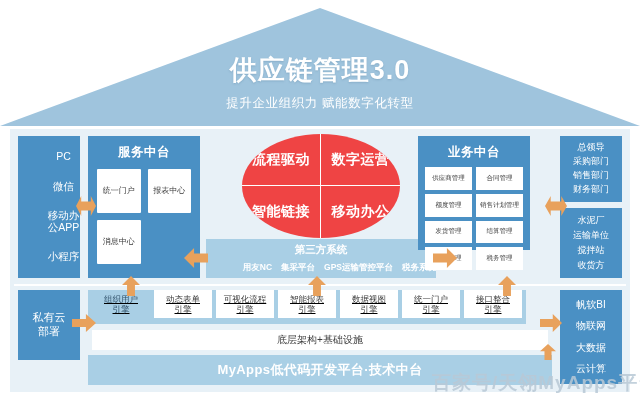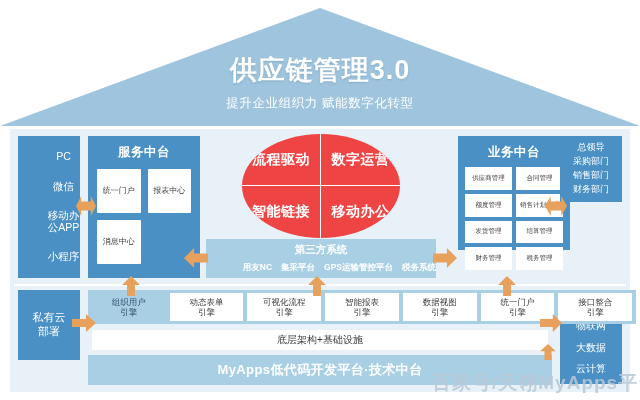--- a/index.html
+++ b/index.html
@@ -52,21 +52,21 @@
   .grid2{
     display:grid;grid-template-columns:1fr 1fr;grid-template-rows:1fr 1fr;
     gap:7px;padding:8px 9px 9px 9px;box-sizing:border-box;height:112px;
   }
   .cell{
     background:#ffffff;border-radius:1px;display:flex;align-items:center;justify-content:center;
     font-size:8px;color:#3b3b3b;text-align:center;line-height:1.15;
   }
 
   
-  #col-business{left:458px;top:136px;width:112px;height:114px;}
+  #col-business{left:418px;top:136px;width:112px;height:114px;}
   .grid2x4{
     display:grid;grid-template-columns:1fr 1fr;grid-template-rows:repeat(4,1fr);
     gap:4px;padding:6px 7px 7px 7px;box-sizing:border-box;height:116px;
   }
   .cell-sm{
     background:#ffffff;display:flex;align-items:center;justify-content:center;
     font-size:6.5px;color:#3b3b3b;text-align:center;line-height:1.05;
   }
 
   
@@ -109,22 +109,22 @@
   #col-cloud{left:18px;top:290px;width:62px;height:70px;}
   .cloud-text{
     position:absolute;left:0;top:50%;transform:translateY(-50%);width:100%;
     text-align:center;color:#ffffff;font-size:11px;line-height:1.25;
   }
   #col-tech{left:560px;top:290px;width:62px;height:94px;}
   .tech-list{display:flex;flex-direction:column;justify-content:space-around;height:100%;padding:4px 0;box-sizing:border-box;}
   .tech-item{color:#ffffff;font-size:10px;text-align:center;line-height:1.05;}
 
   .engines{
-    position:absolute;left:88px;top:290px;width:548px;height:34px;
-    background:#a9cfe5;display:flex;align-items:center;padding:0 4px;box-sizing:border-box;gap:4px;
+    position:absolute;left:88px;top:290px;width:438px;height:34px;
+    background:#a9cfe5;display:flex;align-items:flex-start;padding:0 4px;box-sizing:border-box;gap:4px;text-decoration:underline;
   }
   .eng-first{
     flex:1;display:flex;align-items:center;justify-content:center;height:28px;
     font-size:8.5px;color:#2e4f68;text-align:center;line-height:1.2;
   }
   .eng{
     flex:1;background:#ffffff;display:flex;align-items:center;justify-content:center;
     height:28px;font-size:8.5px;color:#3b3b3b;text-align:center;line-height:1.2;
   }
   .infra{
@@ -225,20 +225,28 @@
 
   <div class="panel" id="col-role-top">
     <div class="role-list">
       <div class="role-item">总领导</div>
       <div class="role-item">采购部门</div>
       <div class="role-item">销售部门</div>
       <div class="role-item">财务部门</div>
     </div>
   </div>
 
+  <div class="panel" id="col-role-bot">
+    <div class="role-list">
+      <div class="role-item">水泥厂</div>
+      <div class="role-item">运输单位</div>
+      <div class="role-item">搅拌站</div>
+      <div class="role-item">收货方</div>
+    </div>
+  </div>
 
   <div class="panel" id="col-cloud">
     <div class="cloud-text">
       <div>私有云</div>
       <div>部署</div>
     </div>
   </div>
 
   <div class="panel" id="col-tech">
     <div class="tech-list">

